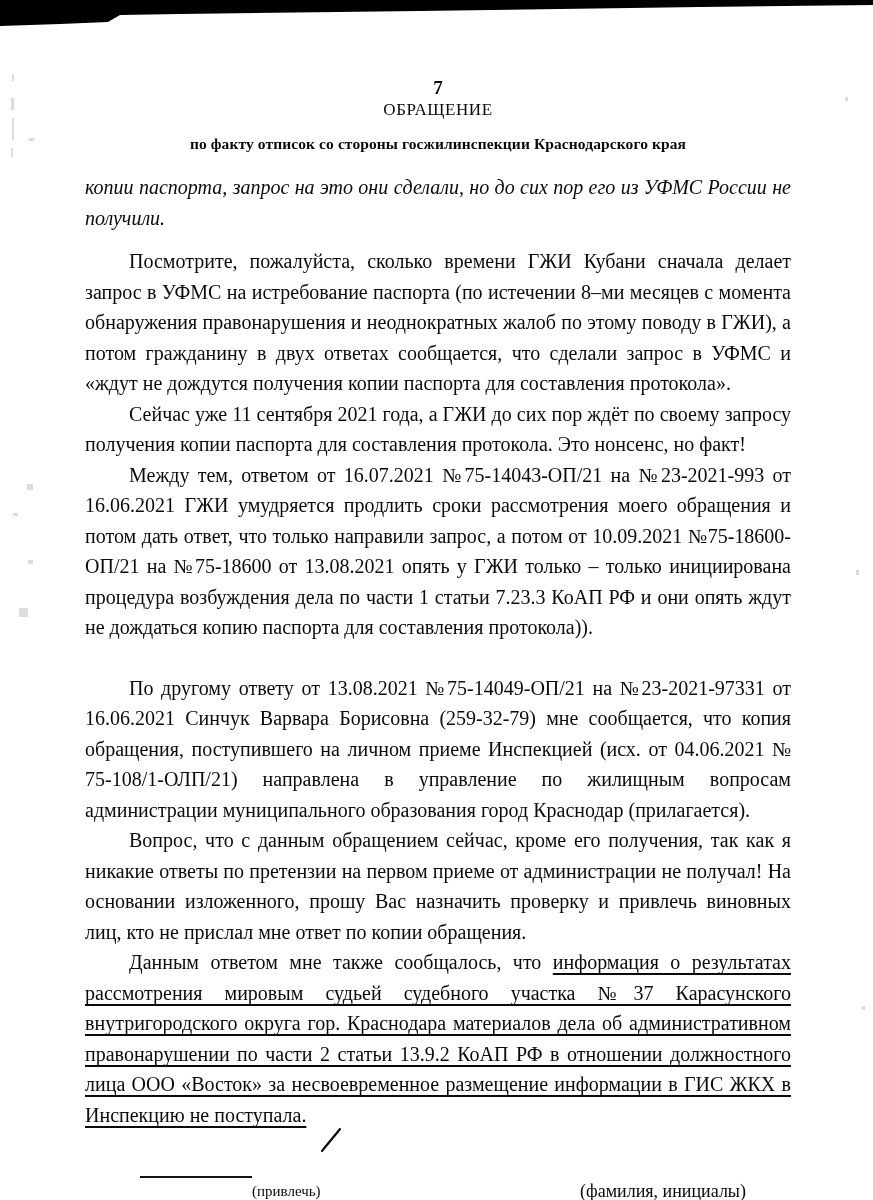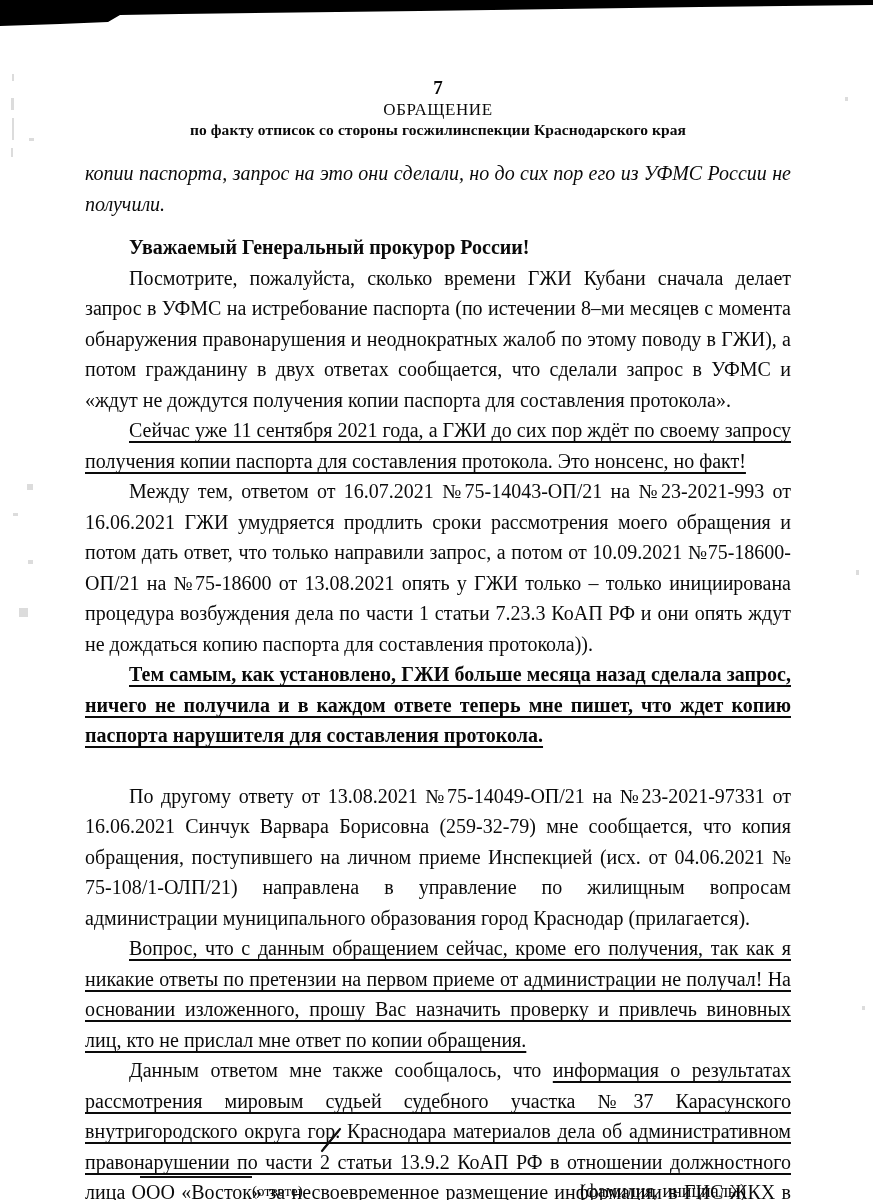--- a/index.html
+++ b/index.html
@@ -69,21 +69,21 @@
     line-height: 21px;
     letter-spacing: .6px;
     font-weight: 400;
     margin-top: 1px;
     text-align: center;
   }
   .doc-subtitle {
     font-size: 15.5px;
     line-height: 20px;
     font-weight: 700;
-    margin-top: 0;
+    margin-top: 14px;
     letter-spacing: .1px;
   }
 
   .body-text {
     margin-top: 18px;
     font-size: 20px;
     line-height: 30.5px;
     text-align: justify;
     text-justify: inter-word;
     hyphens: none;
@@ -112,21 +112,20 @@
 
   .heading-line {
     font-weight: 700;
     text-indent: 44px;
     margin: 0;
     text-align: left;
   }
 
   
   .u-block {
-    text-decoration: underline;
     text-decoration-thickness: 1.6px;
     text-underline-offset: 3.5px;
     text-decoration-skip-ink: none;
   }
 
   
   .hand-slash {
     position: absolute;
     left: 318px;
     top: 1126px;
@@ -193,46 +192,44 @@
       <div class="doc-title">ОБРАЩЕНИЕ</div>
       <div class="doc-subtitle">по факту отписок со стороны госжилинспекции Краснодарского края</div>
     </div>
 
     <div class="body-text">
 
       <p class="para noindent">копии паспорта, запрос на это они сделали, но до сих пор его из УФМС России не получили.</p>
 
       <p class="spacer-sm"></p>
 
-      <p class="heading-line">Уважаемый Генеральный прокурор России!</p>
 
       <p class="para">Посмотрите, пожалуйста, сколько времени ГЖИ Кубани сначала делает запрос в УФМС на истребование паспорта (по истечении 8–ми месяцев с момента обнаружения правонарушения и неоднократных жалоб по этому поводу в ГЖИ), а потом гражданину в двух ответах сообщается, что сделали запрос в УФМС и «ждут не дождутся получения копии паспорта для составления протокола».</p>
 
       <p class="para u-block">Сейчас уже 11 сентября 2021 года, а ГЖИ до сих пор ждёт по своему запросу получения копии паспорта для составления протокола. Это нонсенс, но факт!</p>
 
       <p class="para">Между тем, ответом от 16.07.2021 №75-14043-ОП/21 на №23-2021-993 от 16.06.2021 ГЖИ умудряется продлить сроки рассмотрения моего обращения и потом дать ответ, что только направили запрос, а потом от 10.09.2021 №75-18600-ОП/21 на №75-18600 от 13.08.2021 опять у ГЖИ только – только инициирована процедура возбуждения дела по части 1 статьи 7.23.3 КоАП РФ и они опять ждут не дождаться копию паспорта для составления протокола)).</p>
 
-      <p class="para bold u-block">Тем самым, как установлено, ГЖИ больше месяца назад сделала запрос, ничего не получила и в каждом ответе теперь мне пишет, что ждет копию паспорта нарушителя для составления протокола.</p>
 
       <p class="spacer-md"></p>
 
 
       <p class="para"><span>По другому ответу от 13.08.2021 №75-14049-ОП/21 на №23-2021-97331 от 16.06.2021 Синчук Варвара Борисовна (259-32-79) мне сообщается, что копия обращения, поступившего на личном приеме Инспекцией (исх. от 04.06.2021 № 75-108/1-ОЛП/21) направлена в управление по жилищным вопросам администрации муниципального образования город Краснодар </span><span class="ital">(прилагается).</span></p>
 
       <p class="para u-block">Вопрос, что с данным обращением сейчас, кроме его получения, так как я никакие ответы по претензии на первом приеме от администрации не получал! На основании изложенного, прошу Вас назначить проверку и привлечь виновных лиц, кто не прислал мне ответ по копии обращения.</p>
 
       <p class="para"><span>Данным ответом мне также сообщалось, что </span><span class="u">информация о результатах рассмотрения мировым судьей судебного участка №37 Карасунского внутригородского округа гор. Краснодара материалов дела об административном правонарушении по части 2 статьи 13.9.2 КоАП РФ в отношении должностного лица ООО «Восток» за несвоевременное размещение информации в ГИС ЖКХ в Инспекцию не поступала.</span></p>
 
     </div>
   </div>
 
   <svg class="hand-slash" viewBox="0 0 26 28">
     <path d="M4 25 L22 3" stroke="#121212" stroke-width="2.2" fill="none" stroke-linecap="round"></path>
     <path d="M6 22 L20 6" stroke="#121212" stroke-width="1.2" fill="none" stroke-linecap="round"></path>
   </svg>
 
   <div class="footer">
     <div class="sig-line"></div>
-    <div class="sig-label">(ответе)</div>
+    <div class="sig-label">(привлечь)</div>
     <div class="name-label">(фамилия, инициалы)</div>
   </div>
 
 </div>
 
 </body></html>

